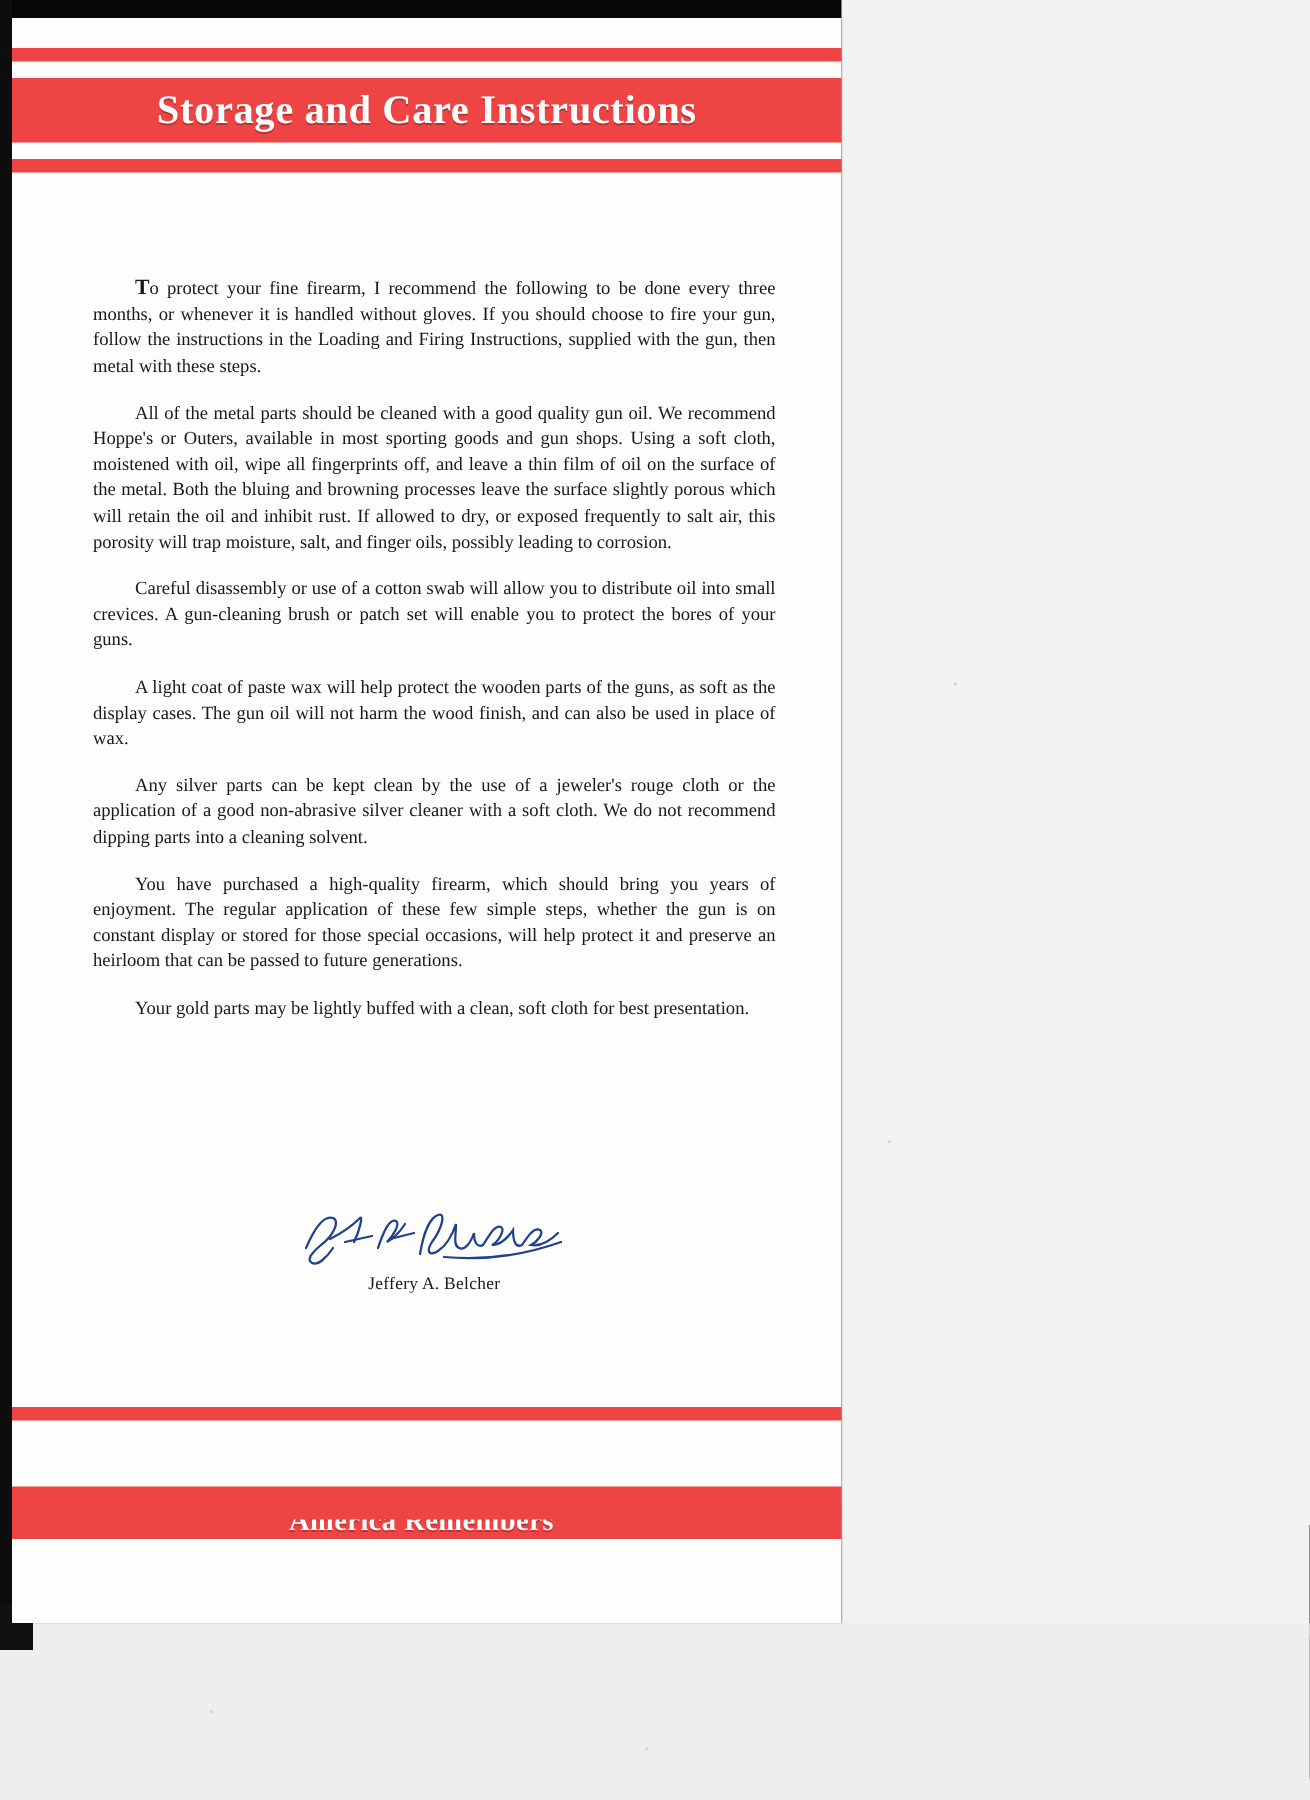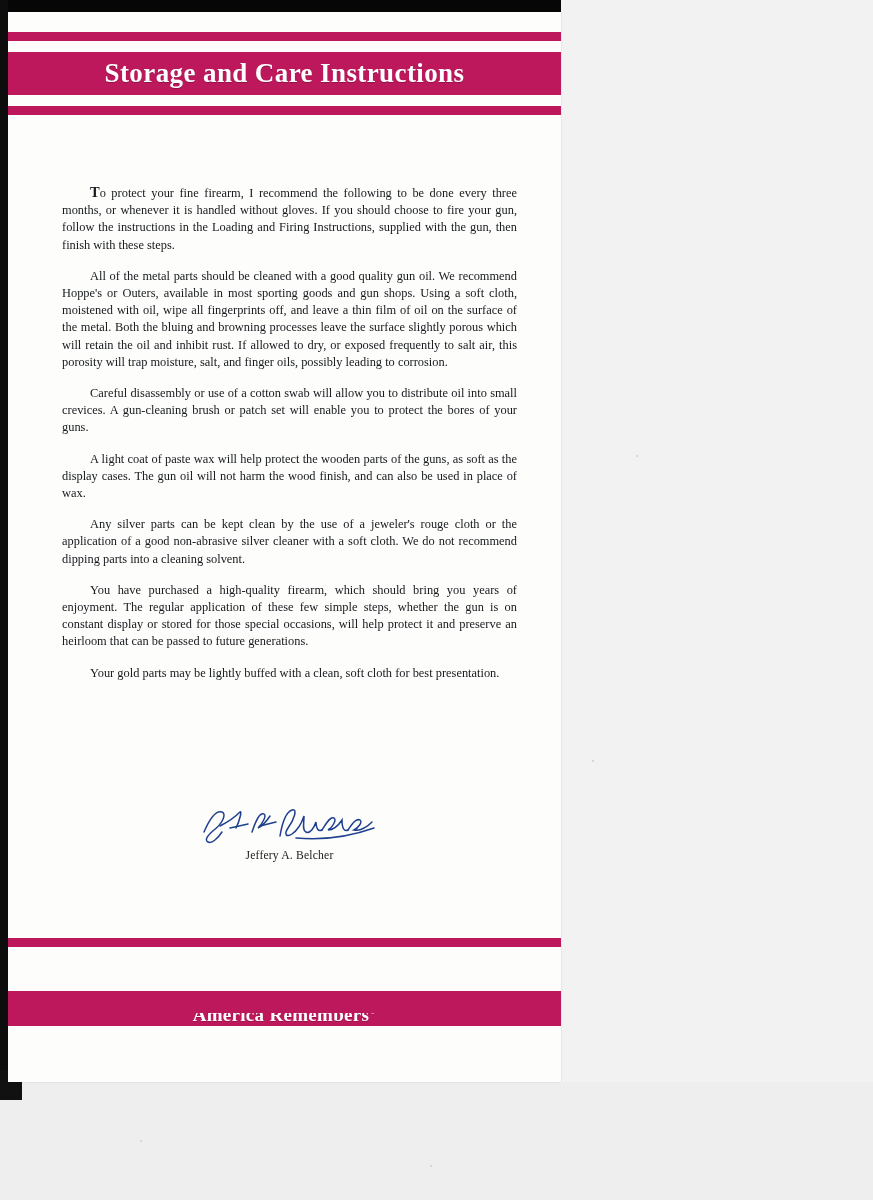--- a/index.html
+++ b/index.html
@@ -76,21 +76,21 @@
     position: absolute;
     left: 8px;
     top: 12px;
     width: 553px;
     height: 1070px;
     background: #fdfdfb;
     box-shadow: 0 0 1px rgba(0,0,0,0.25);
   }
 
   .band {
-    background: #be185d;
+    background: #ef4444;
   }
   .band-top-1 {
     position: absolute;
     left: 0;
     top: 20px;
     width: 553px;
     height: 9px;
   }
   .title-band {
     position: absolute;
@@ -243,21 +243,21 @@
 
   <div class="band band-top-1"></div>
 
   <div class="band title-band">
     <span class="title-band-text">Storage and Care Instructions</span>
   </div>
 
   <div class="band band-top-2"></div>
 
   <div id="body-copy">
-    <p><span class="dropcap">T</span><span>o protect your fine firearm, I recommend the following to be done every three months, or whenever it is handled without gloves. If you should choose to fire your gun, follow the instructions in the Loading and Firing Instructions, supplied with the gun, then finish with these steps.</span></p>
+    <p><span class="dropcap">T</span><span>o protect your fine firearm, I recommend the following to be done every three months, or whenever it is handled without gloves. If you should choose to fire your gun, follow the instructions in the Loading and Firing Instructions, supplied with the gun, then metal with these steps.</span></p>
     <p>All of the metal parts should be cleaned with a good quality gun oil. We recommend Hoppe's or Outers, available in most sporting goods and gun shops. Using a soft cloth, moistened with oil, wipe all fingerprints off, and leave a thin film of oil on the surface of the metal. Both the bluing and browning processes leave the surface slightly porous which will retain the oil and inhibit rust. If allowed to dry, or exposed frequently to salt air, this porosity will trap moisture, salt, and finger oils, possibly leading to corrosion.</p>
     <p>Careful disassembly or use of a cotton swab will allow you to distribute oil into small crevices. A gun-cleaning brush or patch set will enable you to protect the bores of your guns.</p>
     <p>A light coat of paste wax will help protect the wooden parts of the guns, as soft as the display cases. The gun oil will not harm the wood finish, and can also be used in place of wax.</p>
     <p>Any silver parts can be kept clean by the use of a jeweler's rouge cloth or the application of a good non-abrasive silver cleaner with a soft cloth. We do not recommend dipping parts into a cleaning solvent.</p>
     <p>You have purchased a high-quality firearm, which should bring you years of enjoyment.  The regular application of these few simple steps, whether the gun is on constant display or stored for those special occasions, will help protect it and preserve an heirloom that can be passed to future generations.</p>
     <p>Your gold parts may be lightly buffed with a clean, soft cloth for best presentation.</p>
   </div>
 
   <div id="signature-block">
     <svg class="signature-svg" viewBox="0 0 180 44">

